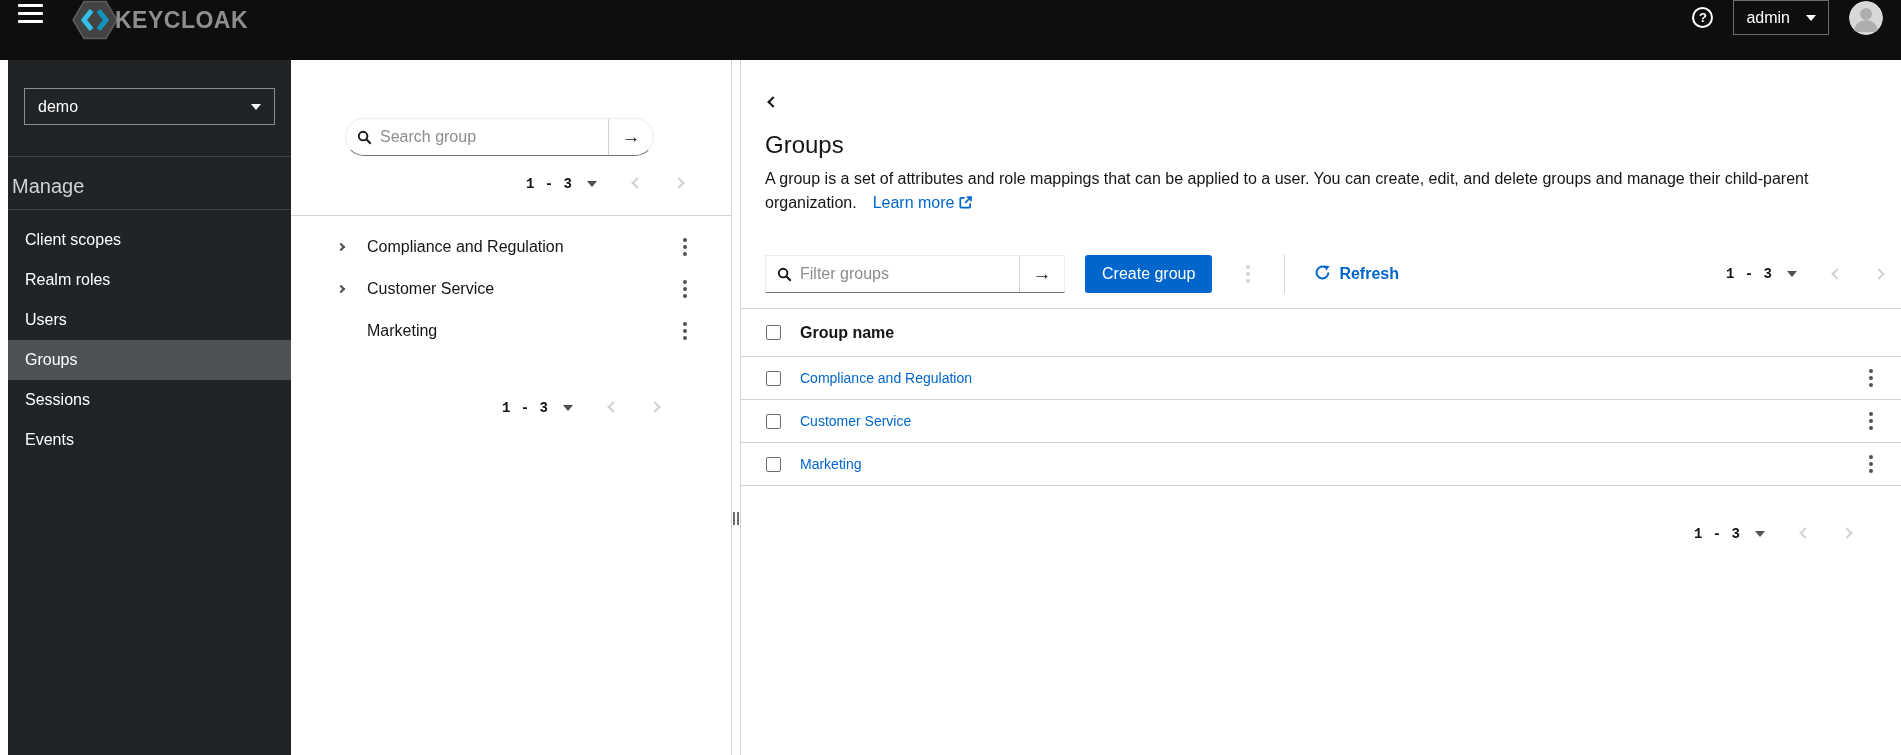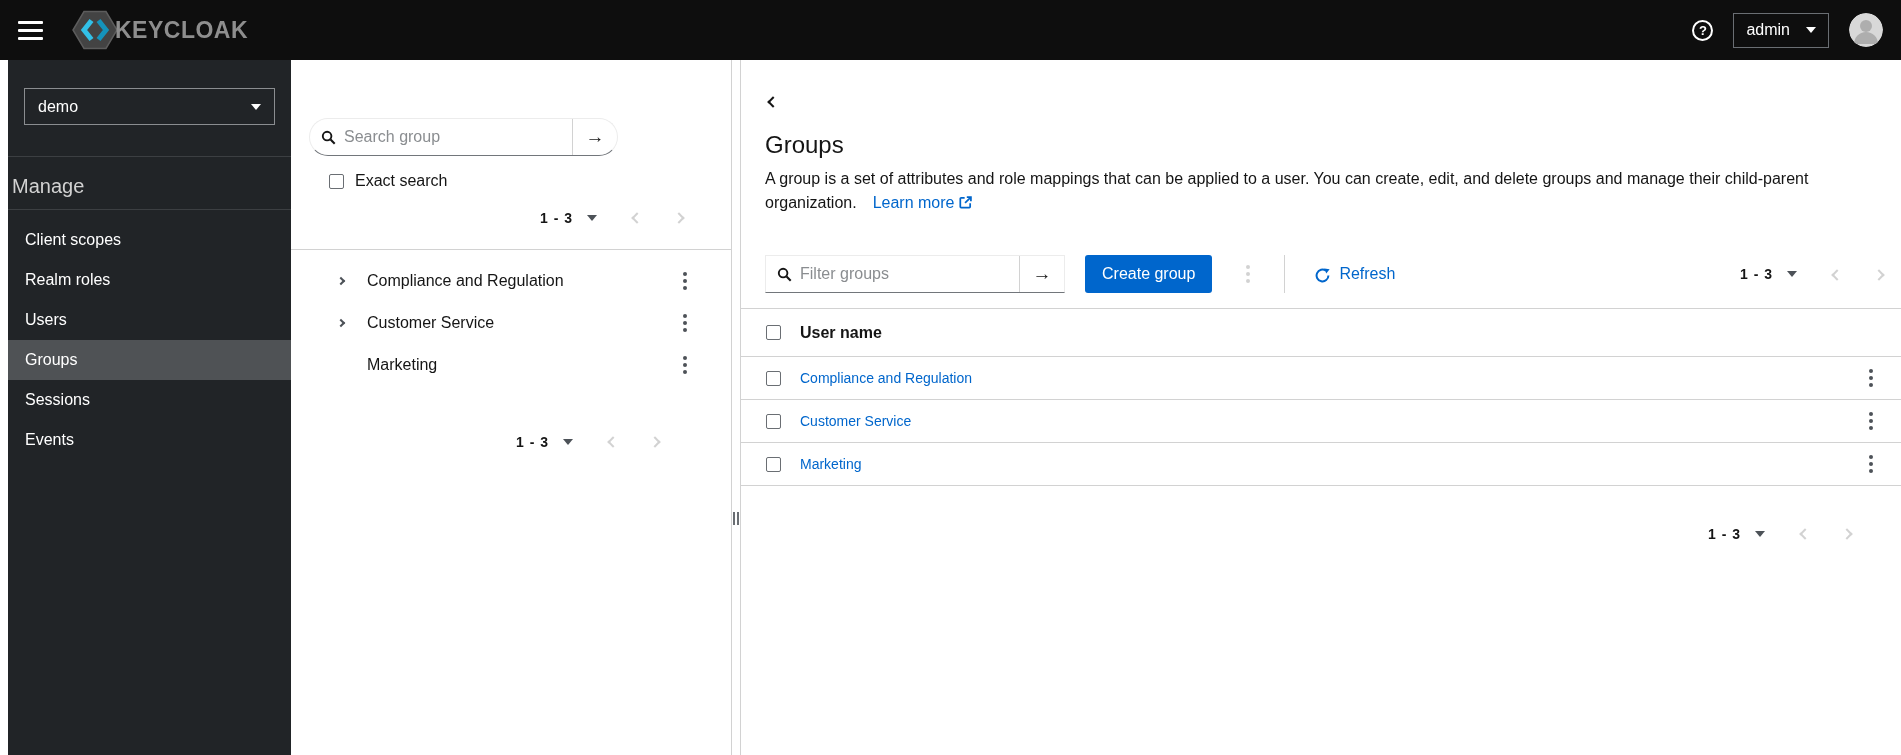--- a/index.html
+++ b/index.html
@@ -2,21 +2,21 @@
 <html><head>
 <meta charset="utf-8">
 <style>
   * { box-sizing: border-box; margin: 0; padding: 0; }
   html, body { width: 1901px; height: 755px; overflow: hidden; background: #fff;
     font-family: "Liberation Sans", sans-serif; color: #151515; }
   button { font-family: inherit; cursor: pointer; background: none; border: none; color: inherit; }
   a { cursor: pointer; }
 
   
-  .masthead { height: 60px; background: #0e0e0e; display: flex; align-items: center; padding: 0 18px 0 16px; }
+  .masthead { height: 60px; background: #0e0e0e; display: flex; align-items: flex-start; padding: 0 18px 0 16px; }
   .hamburger { display: flex; flex-direction: column; gap: 5px; padding: 4px 2px; }
   .hamburger span { width: 25px; height: 3px; background: #fff; border-radius: 1px; }
   .brand { display: flex; align-items: center; margin-left: 27px; }
   .brand-text { font-size: 23px; font-weight: 700; color: #8e8e8e; letter-spacing: 0.5px; margin-left: -3px; }
   .mast-right { margin-left: auto; display: flex; align-items: center; gap: 20px; }
   .help-circle { width: 21px; height: 21px; border: 2px solid #fff; border-radius: 50%; color: #fff;
     font-size: 13px; font-weight: 700; display: flex; align-items: center; justify-content: center; }
   .user-menu { height: 35px; border: 1px solid #6a6e73; display: flex; align-items: center; gap: 16px;
     padding: 0 12px; color: #fff; font-size: 16px; }
   .avatar { width: 34px; height: 34px; border-radius: 50%; overflow: hidden; flex: none; }
@@ -44,37 +44,37 @@
   .chev { display: inline-block; width: 8px; height: 8px; border-right: 2px solid currentColor;
     border-bottom: 2px solid currentColor; }
   .chev.left { transform: rotate(135deg); }
   .chev.right { transform: rotate(-45deg); }
   .chev.small { width: 6px; height: 6px; }
   .checkbox { display: inline-block; width: 15px; height: 15px; border: 1px solid #6a6e73;
     border-radius: 2px; background: #fff; flex: none; }
   .kebab { display: flex; flex-direction: column; align-items: center; gap: 3px; padding: 5px 8px; }
   .kebab i { width: 4px; height: 4px; border-radius: 50%; background: #4d5258; }
   .kebab.light i { background: #d2d2d2; }
-  .pager { display: flex; align-items: center; font-size: 14px; }
+  .pager { display: flex; align-items: center; font-size: 14px; font-family: Liberation Mono, monospace; }
   .pager-range { display: flex; align-items: center; gap: 14px; font-size: 14px; color: #151515; padding: 2px 0; }
   .pager-range b { font-weight: 700; letter-spacing: 1px; }
   .pg { color: #d2d2d2; padding: 4px; }
   .pg.prev { margin-left: 32px; }
   .pg.next { margin-left: 26px; }
   .search-box { display: flex; align-items: center; height: 38px; background: #fff;
     border: 1px solid #ececec; border-bottom: 1px solid #72767b; }
   .search-box .sicon { padding: 0 2px 0 11px; display: flex; }
   .search-box input { flex: 1; min-width: 0; border: none; outline: none; font-size: 16px; color: #151515; padding: 0 6px; }
   .search-box input::placeholder { color: #8a8d90; opacity: 1; }
   .search-go { width: 45px; height: 100%; border-left: 1px solid #d2d2d2; font-size: 19px;
     display: flex; align-items: center; justify-content: center; color: #151515; }
 
   
   .tree-panel { width: 440px; flex: none; background: #fff; padding-top: 58px; }
-  .tree-search { margin-left: 18px; width: 309px; border-radius: 19px; }
+  .tree-search { margin-left: 54px; width: 309px; border-radius: 19px; }
   .exact-row { margin: 16px 0 0 38px; display: flex; align-items: center; gap: 11px; font-size: 16px; cursor: default; }
   .tree-pager-top { margin-top: 16px; padding-right: 44px; justify-content: flex-end; }
   .panel-rule { border-bottom: 1px solid #d2d2d2; margin-top: 20px; }
   .tree { list-style: none; margin-top: 10px; }
   .tree li { height: 42px; display: flex; align-items: center; padding: 0 44px 0 47px; }
   .expander { width: 12px; flex: none; color: #4d5258; display: flex; align-items: center; }
   .tree-label { margin-left: 17px; font-size: 16px; color: #151515; text-decoration: none; }
   .tree li .kebab { margin-left: auto; margin-right: -8px; }
   .tree-pager-bottom { margin-top: 44px; padding-right: 68px; justify-content: flex-end; }
 
@@ -91,21 +91,21 @@
   .desc { margin: 8px 24px 0 24px; font-size: 16px; line-height: 24px; max-width: 1118px; }
   .learn-more { color: #0066cc; text-decoration: none; margin-left: 16px; white-space: nowrap; }
   .learn-more svg { margin-left: 5px; vertical-align: -1px; }
 
   .toolbar { display: flex; align-items: center; margin: 40px 14px 0 24px; height: 38px; }
   .filter-search { width: 300px; flex: none; }
   .btn-primary { margin-left: 20px; height: 38px; padding: 0 17px; background: #0066cc; color: #fff;
     font-size: 16px; border-radius: 3px; }
   .toolbar .kebab { margin-left: 26px; }
   .vrule { width: 1px; height: 38px; background: #d2d2d2; margin-left: 26px; flex: none; }
-  .refresh-btn { margin-left: 30px; display: flex; align-items: flex-end; gap: 9px; color: #0066cc; font-size: 16px; }
+  .refresh-btn { margin-left: 30px; display: flex; align-items: flex-start; gap: 9px; color: #0066cc; font-size: 16px; font-weight: bold; }
   .toolbar .pager { margin-left: auto; }
 
   .gtable { margin-top: 15px; border-top: 1px solid #d2d2d2; }
   .trow { display: flex; align-items: center; border-bottom: 1px solid #d2d2d2; padding: 0 24px 0 25px; }
   .trow.head { height: 48px; }
   .trow.data { height: 43px; }
   .col-label { margin-left: 19px; font-size: 16px; font-weight: 700; }
   .row-link { margin-left: 19px; font-size: 14px; color: #0066cc; text-decoration: none; }
   .trow .kebab { margin-left: auto; margin-right: -4px; }
   .main-pager-bottom { margin-top: 36px; padding-right: 46px; justify-content: flex-end; }
@@ -180,24 +180,20 @@
             <circle cx="6.5" cy="6.5" r="4.6" fill="none" stroke="#151515" stroke-width="2"></circle>
             <line x1="10.2" y1="10.2" x2="14.6" y2="14.6" stroke="#151515" stroke-width="2.2"></line>
           </svg>
         </span>
         <input placeholder="Search group" style="">
         <button class="search-go">
           <span>→</span>
         </button>
       </div>
 
-      <label class="exact-row">
-        <span class="checkbox"></span>
-        <span>Exact search</span>
-      </label>
 
       <div class="pager tree-pager-top">
         <button class="pager-range">
           <b>1 - 3</b>
           <span class="caret"></span>
         </button>
         <button class="pg prev"><span class="chev left"></span></button>
         <button class="pg next"><span class="chev right"></span></button>
       </div>
 
@@ -305,21 +301,21 @@
             <span class="caret"></span>
           </button>
           <button class="pg prev"><span class="chev left"></span></button>
           <button class="pg next"><span class="chev right"></span></button>
         </div>
       </div>
 
       <div class="gtable">
         <div class="trow head">
           <span class="checkbox"></span>
-          <span class="col-label">User name</span>
+          <span class="col-label">Group name</span>
         </div>
         <div class="trow data">
           <span class="checkbox"></span>
           <a class="row-link">Compliance and Regulation</a>
           <button class="kebab">
               <i></i>
               <i></i>
               <i></i>
             </button>
         </div>

